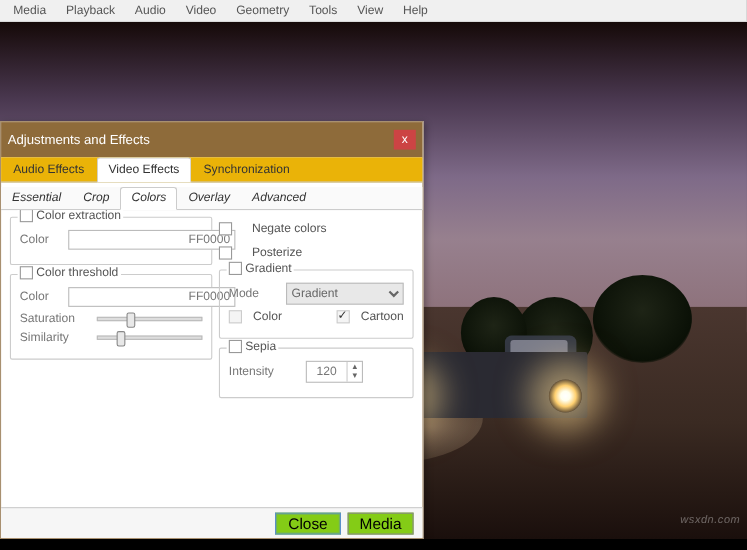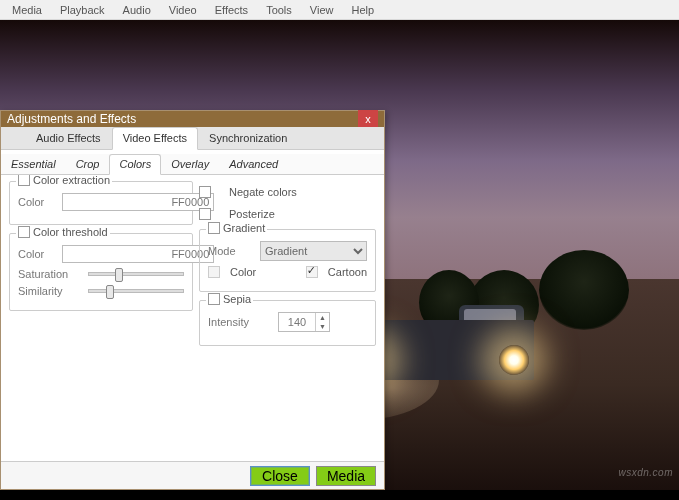--- a/index.html
+++ b/index.html
@@ -15,25 +15,25 @@
 .tree.a{right:50px;} .tree.b{right:140px;bottom:150px;width:70px;height:70px;} .tree.c{right:200px;bottom:155px;width:60px;height:65px;}
 .truck { position:absolute; right:145px; bottom:90px; width:170px; height:95px; }
 .truck-body { position:absolute; left:0; top:15px; width:170px; height:60px; background:#2a2a32; border-radius:4px 2px 2px 4px; }
 .truck-cab { position:absolute; left:95px; top:0; width:65px; height:28px; background:#333842; border-radius:6px 6px 0 0; }
 .truck-window { position:absolute; left:100px; top:4px; width:52px; height:18px; background:#aab; border-radius:3px; opacity:0.6; }
 .headlight { position:absolute; bottom:25px; width:30px; height:30px; border-radius:50%; background: radial-gradient(circle,#fff 0%,#ffe 20%,#ffd070 45%,rgba(255,190,80,0.3) 70%,transparent 100%); box-shadow:0 0 30px 18px rgba(255,220,150,0.55); }
 .headlight.l{left:-10px;} .headlight.r{left:135px;}
 .dust { position:absolute; right:240px; bottom:70px; width:160px; height:80px; background: radial-gradient(ellipse at 70% 60%, rgba(160,135,110,0.55) 0%, rgba(110,90,70,0.3) 50%, transparent 80%); border-radius:50%; }
 
 .dialog { position:absolute; left:0; top:110px; width:385px; height:380px; background:#fff; border:1px solid #a89070; box-shadow:2px 2px 6px rgba(0,0,0,0.3); display:flex; flex-direction:column; }
-.dialog-title { height:16px; background:#8e6b3a; color:#fff; font-size:12px; display:flex; align-items:center; padding:0 6px; }
+.dialog-title { height:32px; background:#8e6b3a; color:#fff; font-size:12px; display:flex; align-items:center; padding:0 6px; }
 .dialog-title .txt { flex:1; }
 .close-btn { width:20px; height:18px; background:#c44; color:#fff; text-align:center; font-size:11px; line-height:18px; cursor:default; }
 
-.tabrow { display:flex; border-bottom:1px solid #ccc; font-size:11px; background:#e5e5e5;padding-left:24px; }
+.tabrow { display:flex; border-bottom:1px solid #ccc; font-size:11px; background:#eab308; }
 .tabrow .tab { padding:4px 10px 5px; border:1px solid transparent; border-bottom:none; color:#333; cursor:default; }
 .tabrow .tab.active { background:#fff; border-color:#ccc; border-bottom:1px solid #fff; margin-bottom:-1px; border-radius:3px 3px 0 0; }
 .subtabrow { display:flex; border-bottom:1px solid #ccc; font-size:11px; background:#fafafa; margin-top:4px;font-style:italic; }
 .subtabrow .tab { padding:3px 9px 4px; border:1px solid transparent; border-bottom:none; color:#333; cursor:default; }
 .subtabrow .tab.active { background:#fff; border-color:#ccc; border-bottom:1px solid #fff; margin-bottom:-1px; border-radius:3px 3px 0 0; }
 
 .pane { flex:1; display:flex; font-size:11px; color:#555; padding:6px 8px 4px; overflow:hidden; }
 .col { display:flex; flex-direction:column; }
 .col.left { width:184px; }
 .col.right { flex:1; padding-left:6px; }
@@ -60,21 +60,21 @@
 .watermark { position:absolute; right:6px; bottom:12px; font-size:10px; color:rgba(255,255,255,0.35); letter-spacing:0.5px; font-style:italic; }
 </style>
 </head>
 <body>
 
 <div class="menubar">
   <span>Media</span>
   <span>Playback</span>
   <span>Audio</span>
   <span>Video</span>
-  <span>Effects</span>
+  <span>Geometry</span>
   <span>Tools</span>
   <span>View</span>
   <span>Help</span>
 </div>
 
 <div class="video-area">
   <div class="sky"></div>
   <div class="ground"></div>
   <div class="tree a"></div>
   <div class="tree b"></div>
@@ -178,21 +178,21 @@
       </div>
 
       <div class="group">
         <div class="legend">
           <span class="chk"></span>
           <span>Sepia</span>
         </div>
         <div class="row">
           <span class="lbl">Intensity</span>
           <div class="spin">
-            <span>140</span>
+            <span>120</span>
             <div class="arrows">
                 <i>▲</i>
                 <i>▼</i>
               </div>
           </div>
         </div>
       </div>
     </div>
   </div>
 

